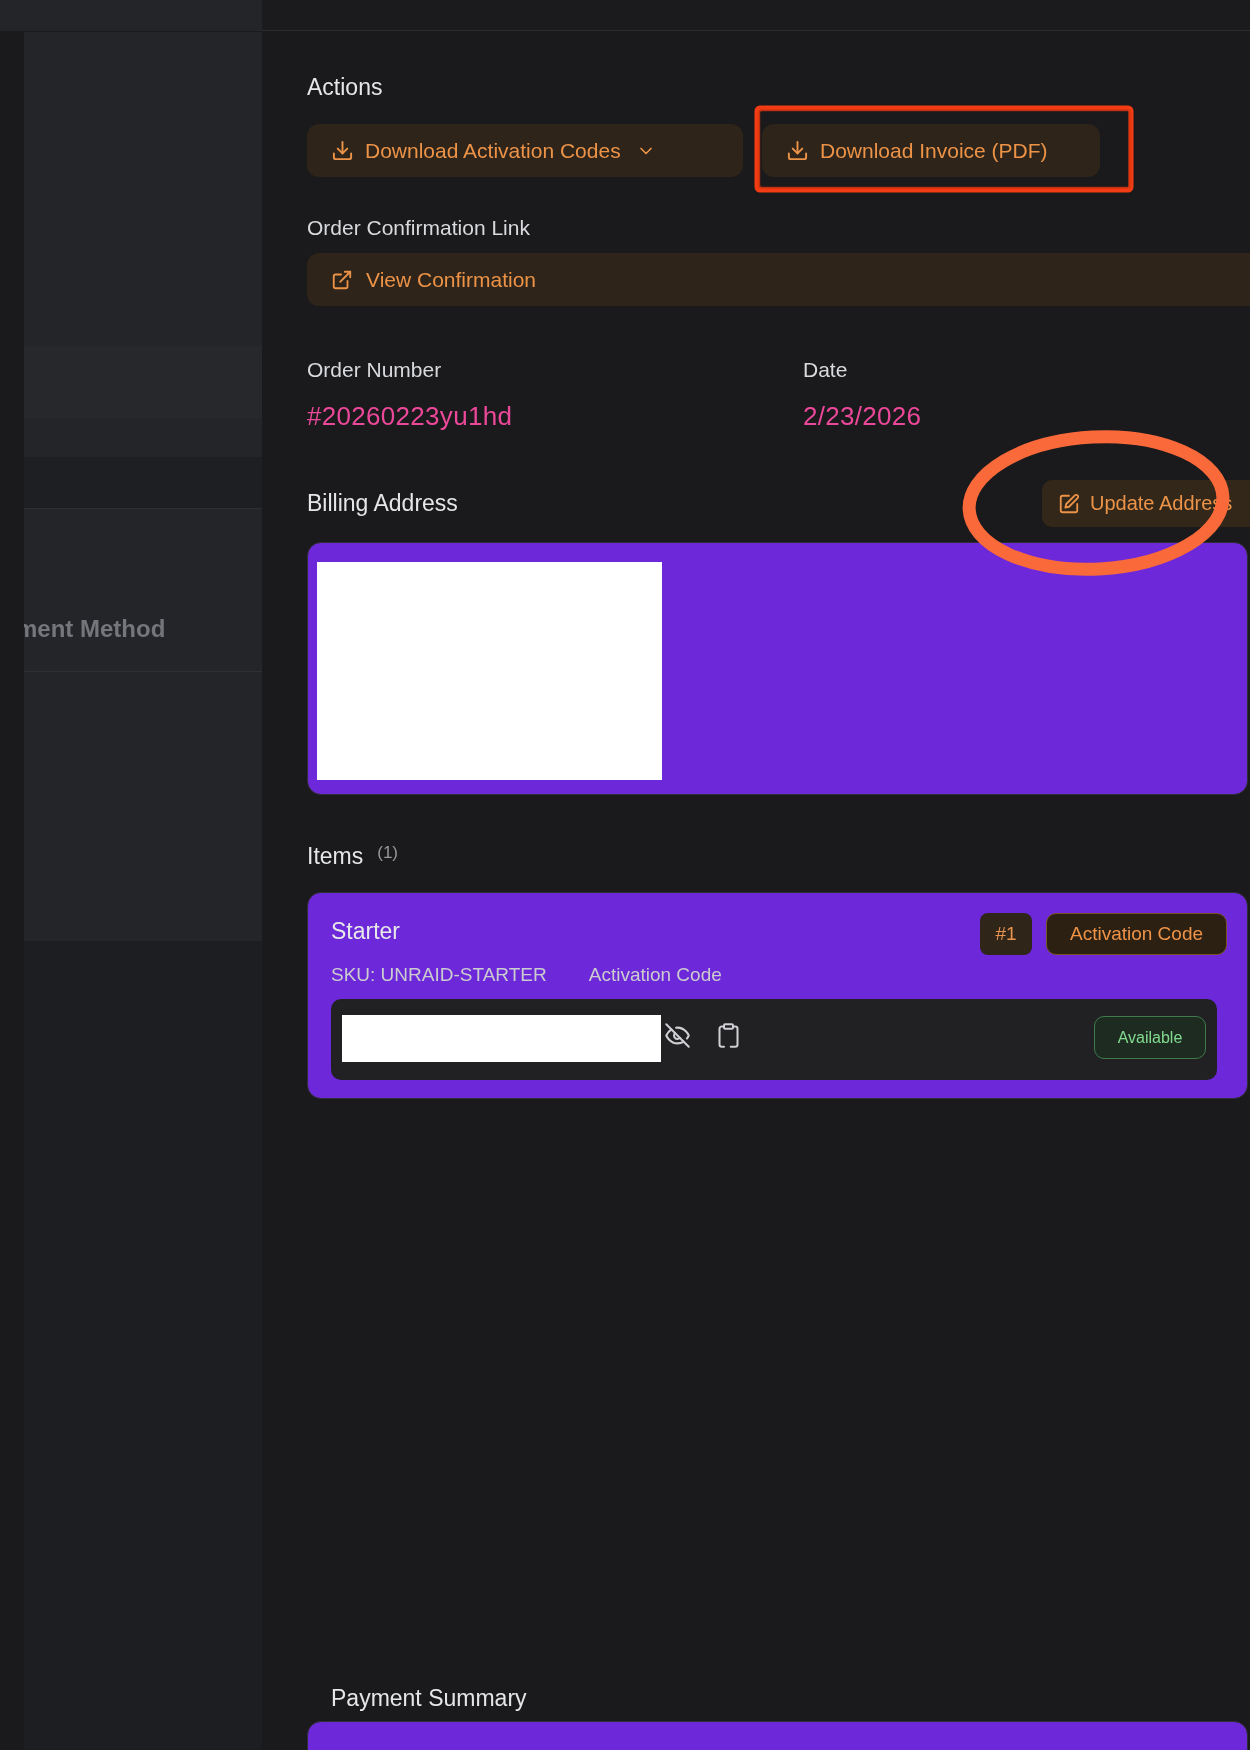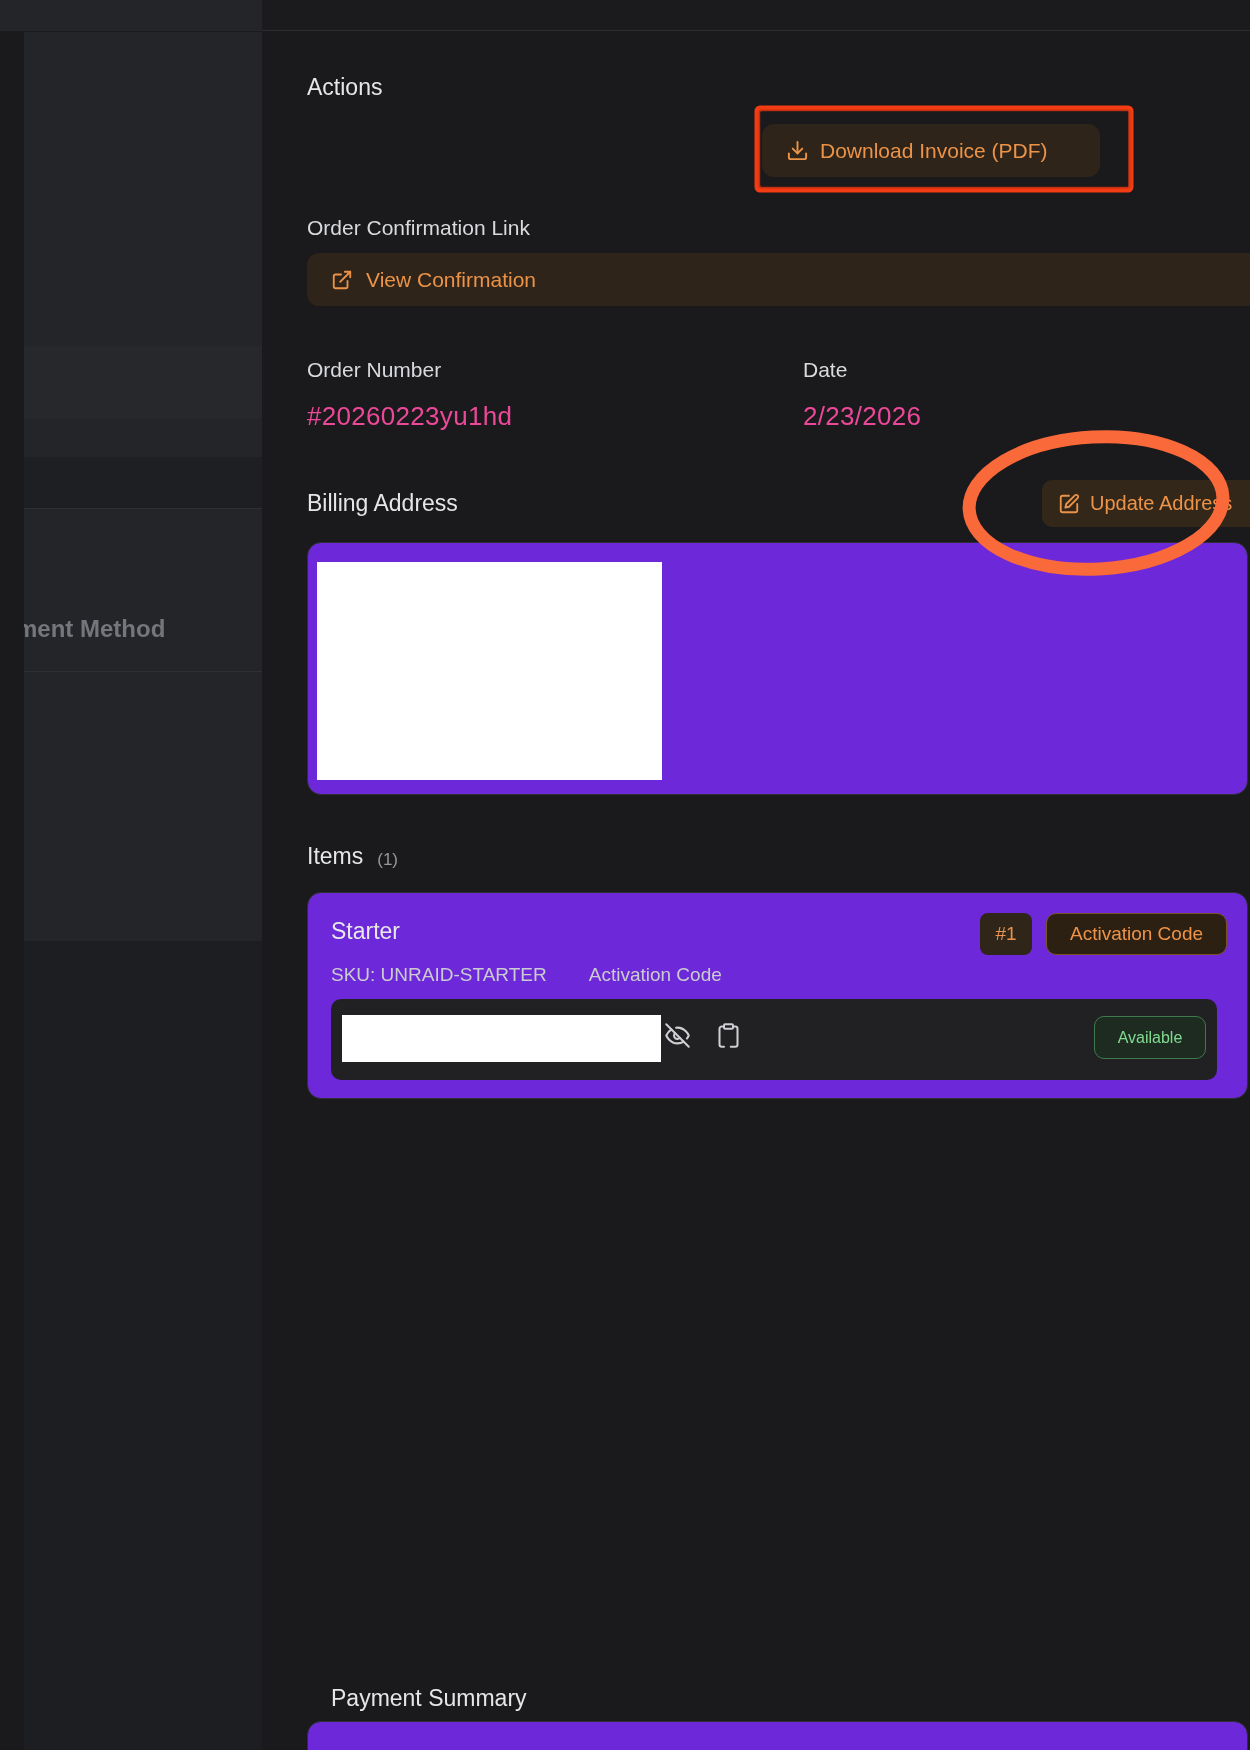--- a/index.html
+++ b/index.html
@@ -71,20 +71,31 @@
   <div class="bg-section-title">ment Method</div>
   <div class="bg-divider" style="top:639px"></div>
 
   <div class="bg-lower"></div>
 </div>
 
 <div class="drawer">
 
   <div class="heading" style="left:45px; top:42px;">Actions</div>
 
+  <div class="btn" style="left:45px; top:92px; width:436px;">
+    <svg width="23" height="23" viewBox="0 0 24 24" fill="none" stroke="currentColor" stroke-width="2" stroke-linecap="round" stroke-linejoin="round">
+        <path d="M21 15v4a2 2 0 0 1-2 2H5a2 2 0 0 1-2-2v-4"></path>
+        <polyline points="7 10 12 15 17 10"></polyline>
+        <line x1="12" y1="15" x2="12" y2="3"></line>
+      </svg>
+    <span>Download Activation Codes</span>
+    <svg width="20" height="20" viewBox="0 0 24 24" fill="none" stroke="currentColor" stroke-width="2" stroke-linecap="round" stroke-linejoin="round" style="margin-left:4px">
+        <path d="m6 9 6 6 6-6"></path>
+      </svg>
+  </div>
 
   <div class="btn" style="left:500px; top:92px; width:338px;">
     <svg width="23" height="23" viewBox="0 0 24 24" fill="none" stroke="currentColor" stroke-width="2" stroke-linecap="round" stroke-linejoin="round">
         <path d="M21 15v4a2 2 0 0 1-2 2H5a2 2 0 0 1-2-2v-4"></path>
         <polyline points="7 10 12 15 17 10"></polyline>
         <line x1="12" y1="15" x2="12" y2="3"></line>
       </svg>
     <span>Download Invoice (PDF)</span>
   </div>
 
@@ -111,21 +122,21 @@
         <path d="M12 3H5a2 2 0 0 0-2 2v14a2 2 0 0 0 2 2h14a2 2 0 0 0 2-2v-7"></path>
         <path d="M18.375 2.625a2.121 2.121 0 1 1 3 3L12 15l-4 1 1-4Z"></path>
       </svg>
     <span>Update Address</span>
   </div>
 
   <div class="card" style="left:45px; top:510px; width:941px; height:253px;">
     <div class="redacted" style="left:9px; top:19px; width:345px; height:218px;"></div>
   </div>
 
-  <div class="heading" style="left:45px; top:811px; display:flex; align-items:flex-end;">
+  <div class="heading" style="left:45px; top:811px; display:flex; align-items:flex-start;">
     <span>Items</span>
     <span class="items-count">(1)</span>
   </div>
 
   <div class="card" style="left:45px; top:860px; width:941px; height:207px;">
     <div style="position:absolute; left:23px; top:25px; font-size:23px; color:#e7e8ea;">Starter</div>
 
     <div class="badge-index" style="left:672px; top:20px; width:52px; height:42px;">#1</div>
     <div class="badge-type" style="left:738px; top:20px; width:181px; height:42px;">Activation Code</div>
 

